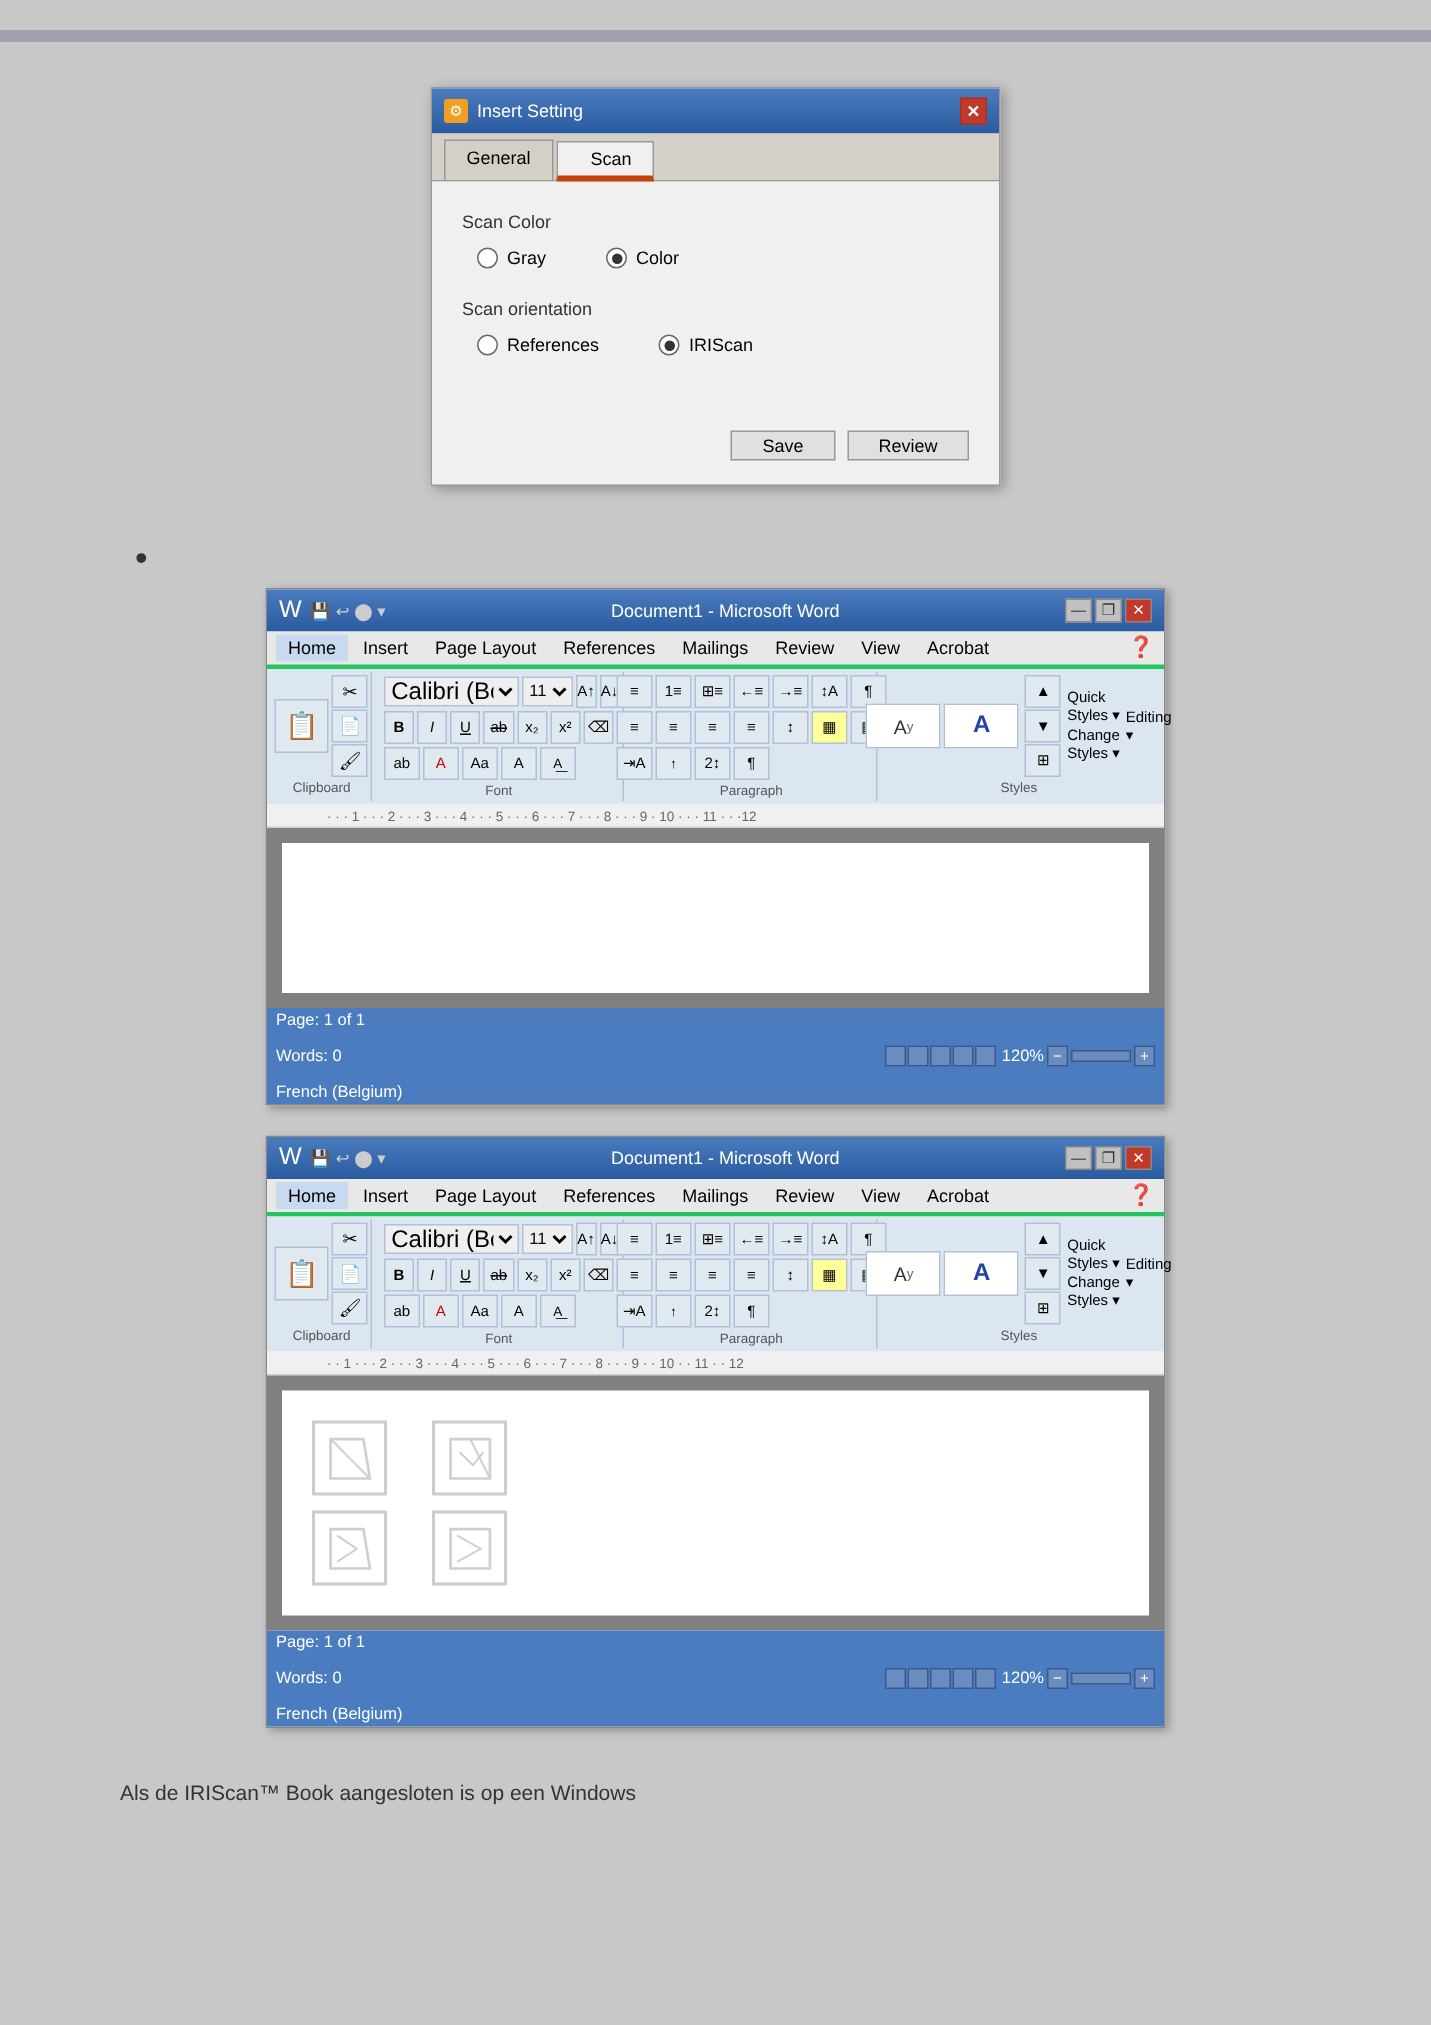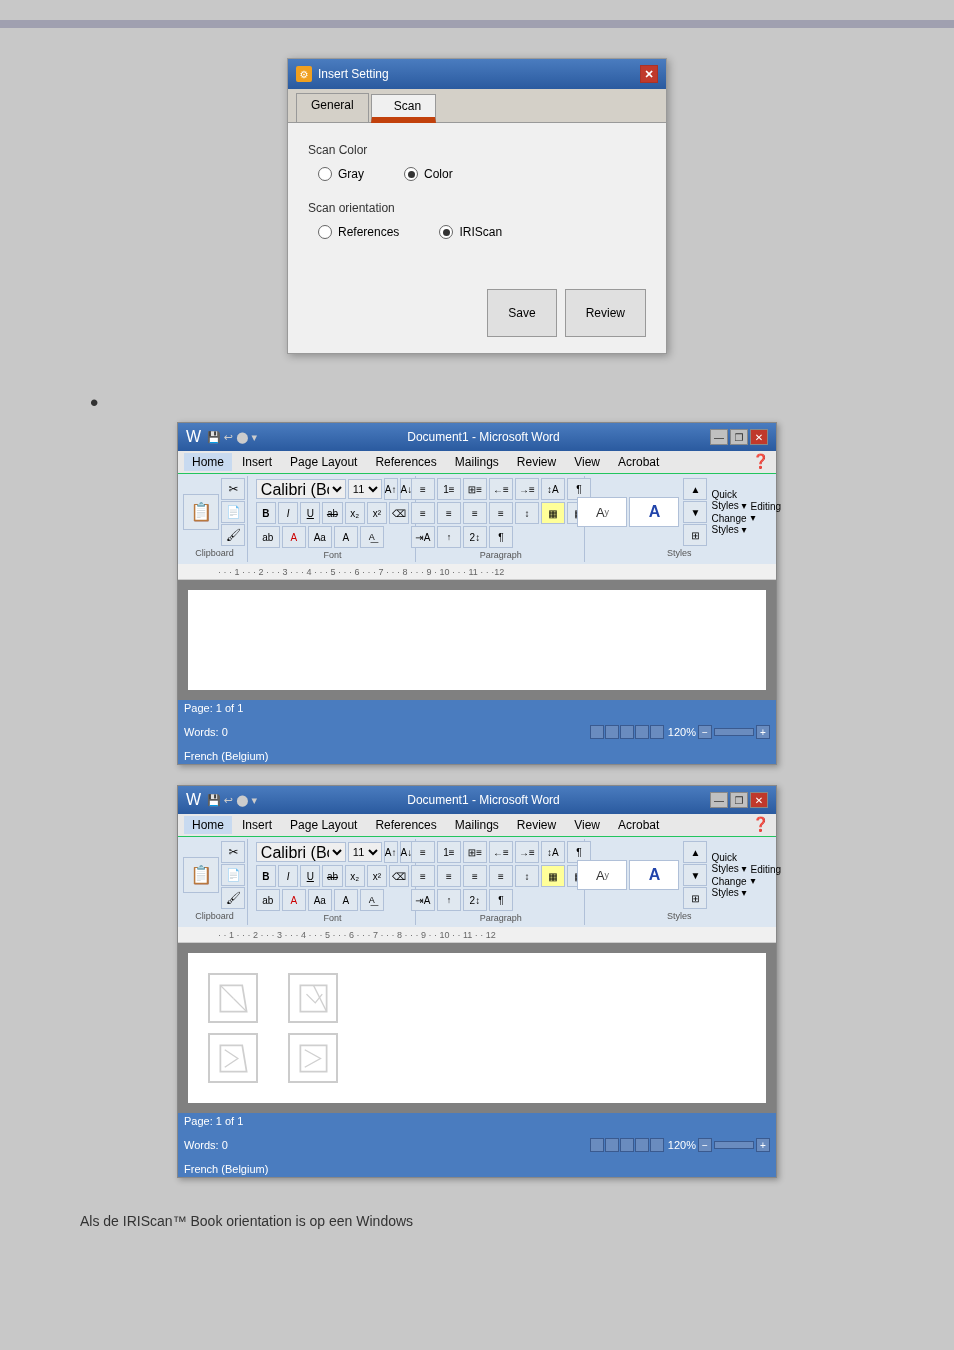--- a/index.html
+++ b/index.html
@@ -98,21 +98,21 @@
       padding: 4px 14px;
       background: #d4d0c8;
       border: 1px solid #999;
       border-bottom: none;
       cursor: pointer;
       font-size: 12px;
     }
 
     .dialog-tab.active {
       background: #f0f0f0;
-      border-bottom: 6px solid #c2410c;
+      border-bottom: 4px solid #c2410c;
       position: relative;
       top: 1px;
       padding-left: 22px;
     }
 
     .dialog-body {
       background: #f0f0f0;
       padding: 20px;
     }
 
@@ -160,21 +160,21 @@
     }
 
     .dialog-footer {
       display: flex;
       justify-content: flex-end;
       gap: 8px;
       padding: 10px 20px 16px;
     }
 
     .dialog-btn {
-      padding: 16px 20px;
+      padding: 2px 20px;
       background: #e0e0e0;
       border: 1px solid #999;
       cursor: pointer;
       font-size: 12px;
     }
 
     
     .bullet-point {
       font-size: 24px;
       padding: 5px 0 5px 50px;
@@ -232,21 +232,21 @@
     .word-ctrl-btn.close {
       background: #c0392b;
       color: white;
     }
 
     .word-menu-bar {
       display: flex;
       gap: 2px;
       padding: 2px 6px;
       background: #e8e8e8;
-      border-bottom: 1px solid #22c55e;
+      border-bottom: 3px solid #22c55e;
     }
 
     .word-menu-item {
       padding: 2px 8px;
       font-size: 12px;
       cursor: pointer;
     }
 
     .word-menu-item.active {
       background: #c8daf0;
@@ -878,17 +878,17 @@
               <div class="zoom-btn">−</div>
               <div style="width:40px;height:8px;background:#6a8cbf;border:1px solid #3a5a8f;"></div>
               <div class="zoom-btn">+</div>
             </div>
           </div>
         </div>
       </div>
     </div>
 
     <div class="bottom-text">
-      <span>Als de IRIScan™ Book orientation is op een Windows</span>
+      <span>Als de IRIScan™ Book aangesloten is op een Windows</span>
     </div>
 
   </div>
 </div>
 
 </body></html>

